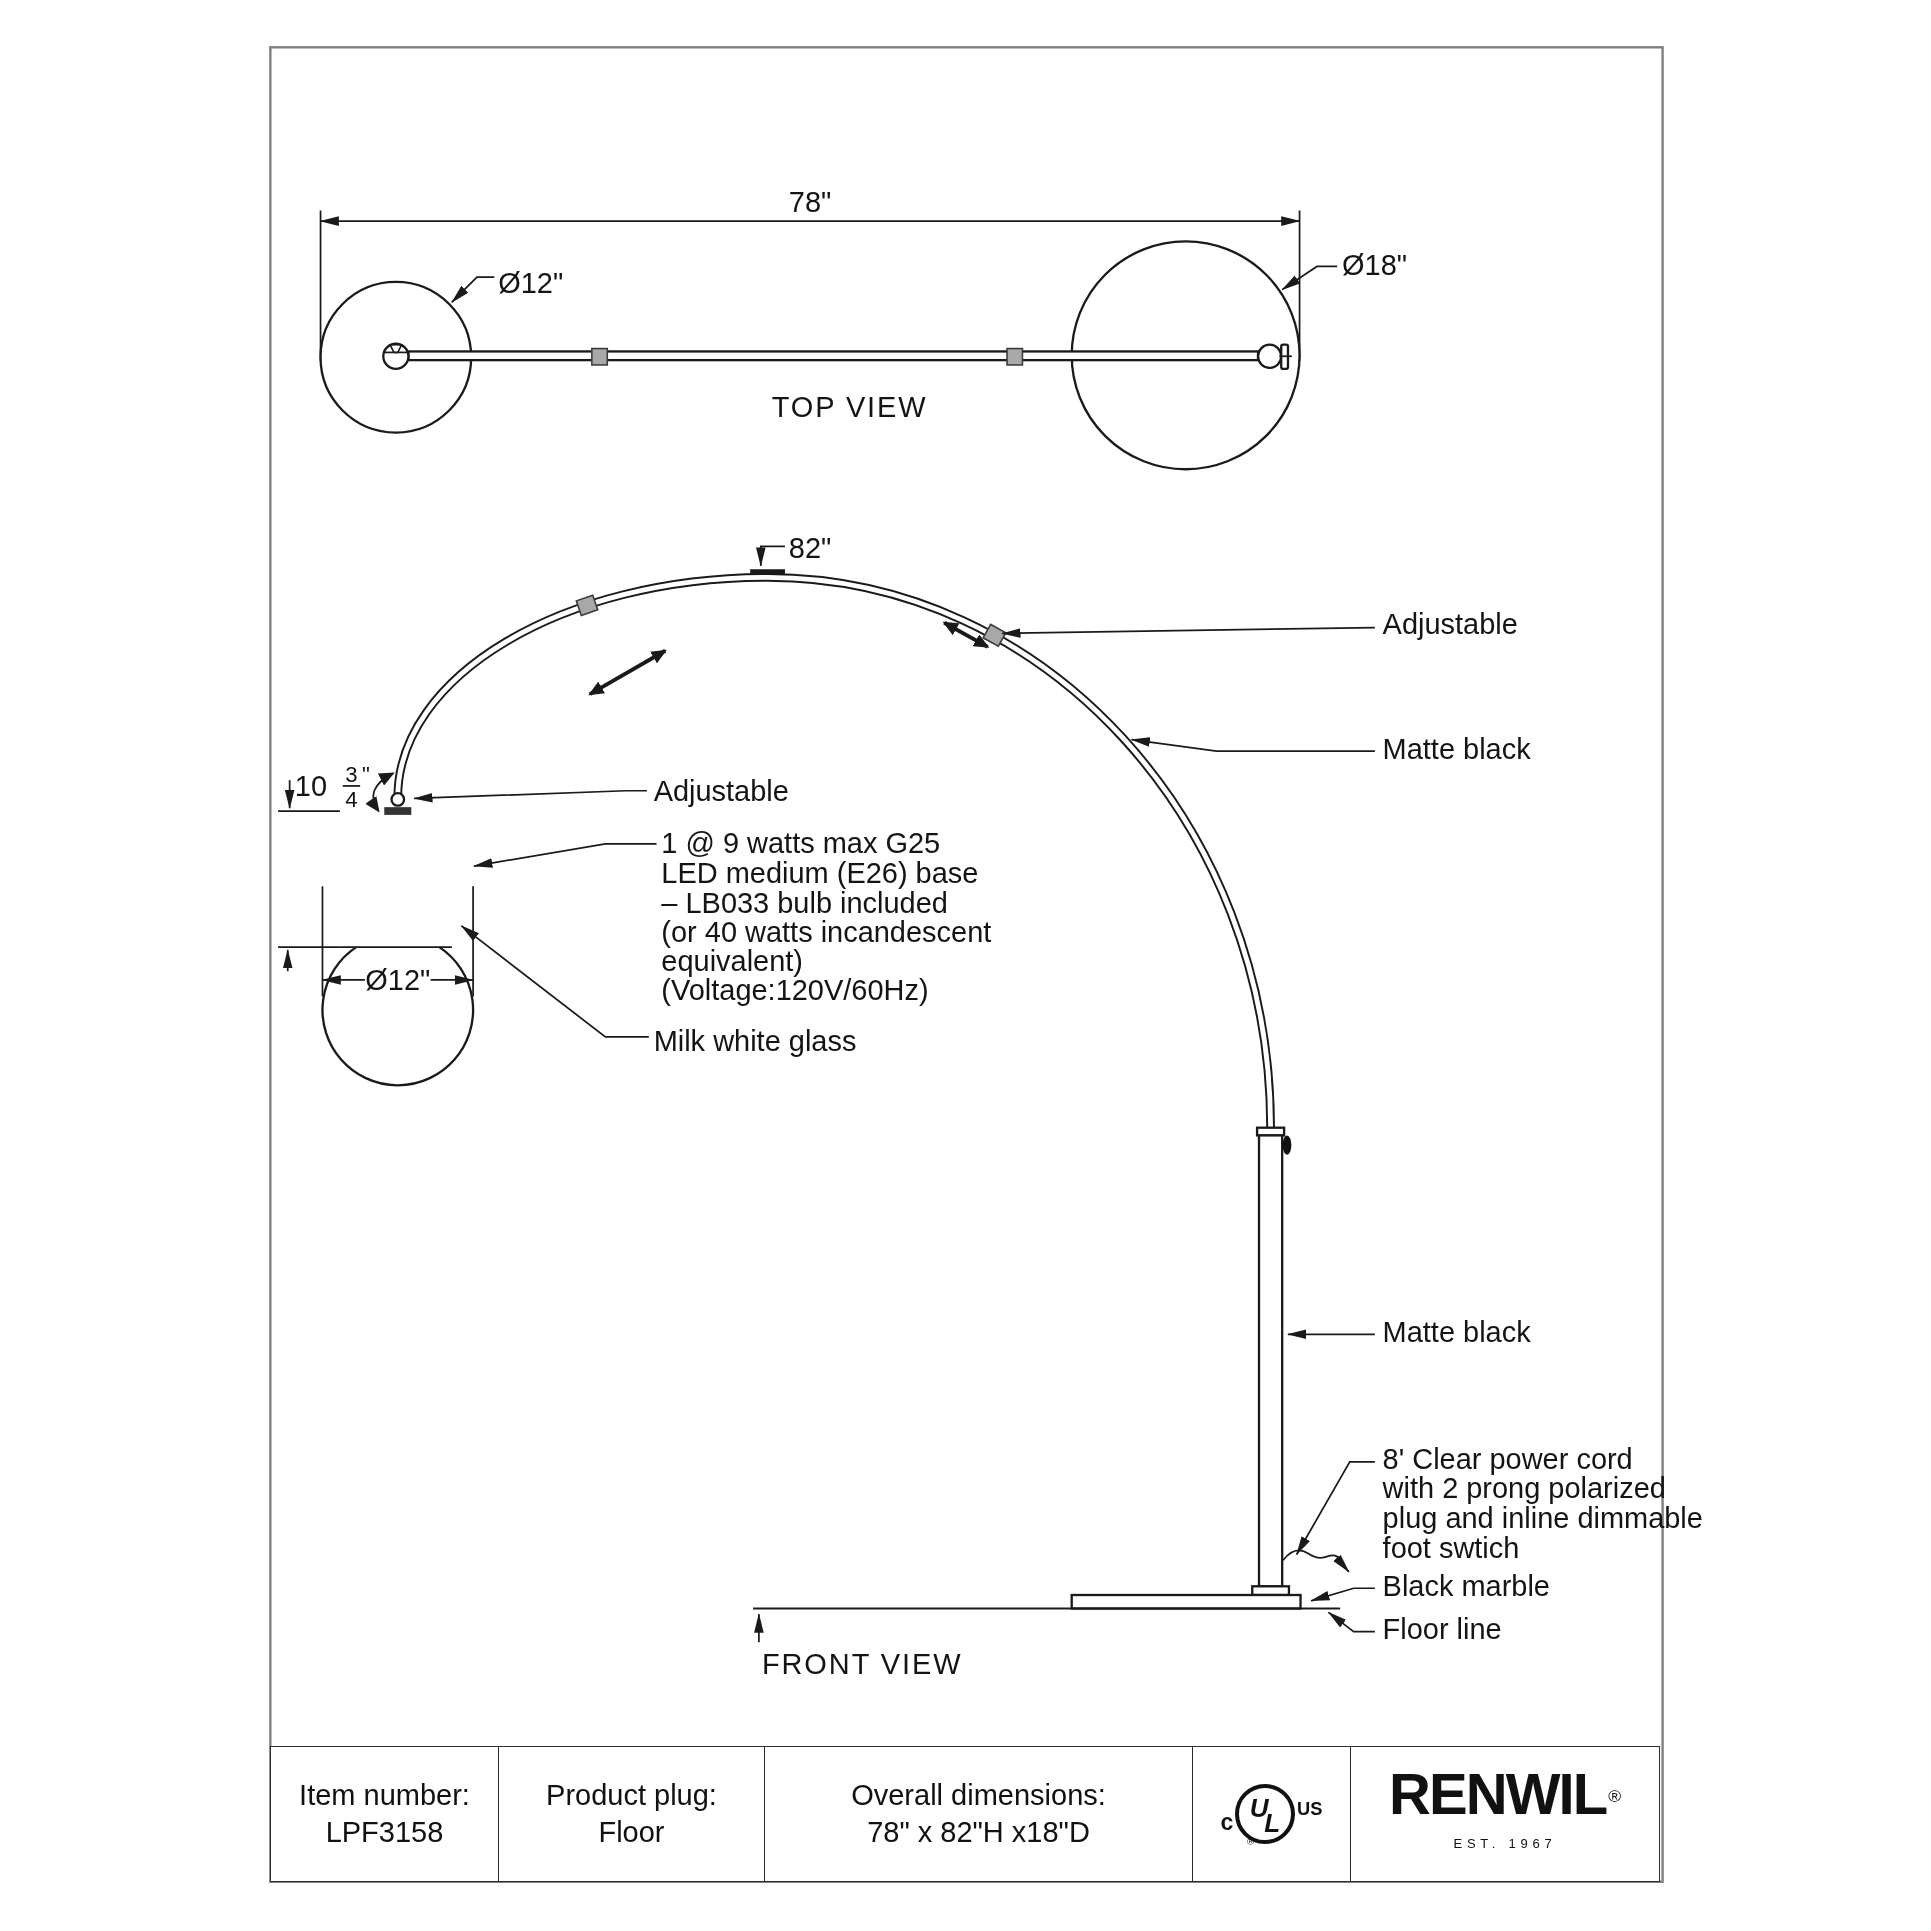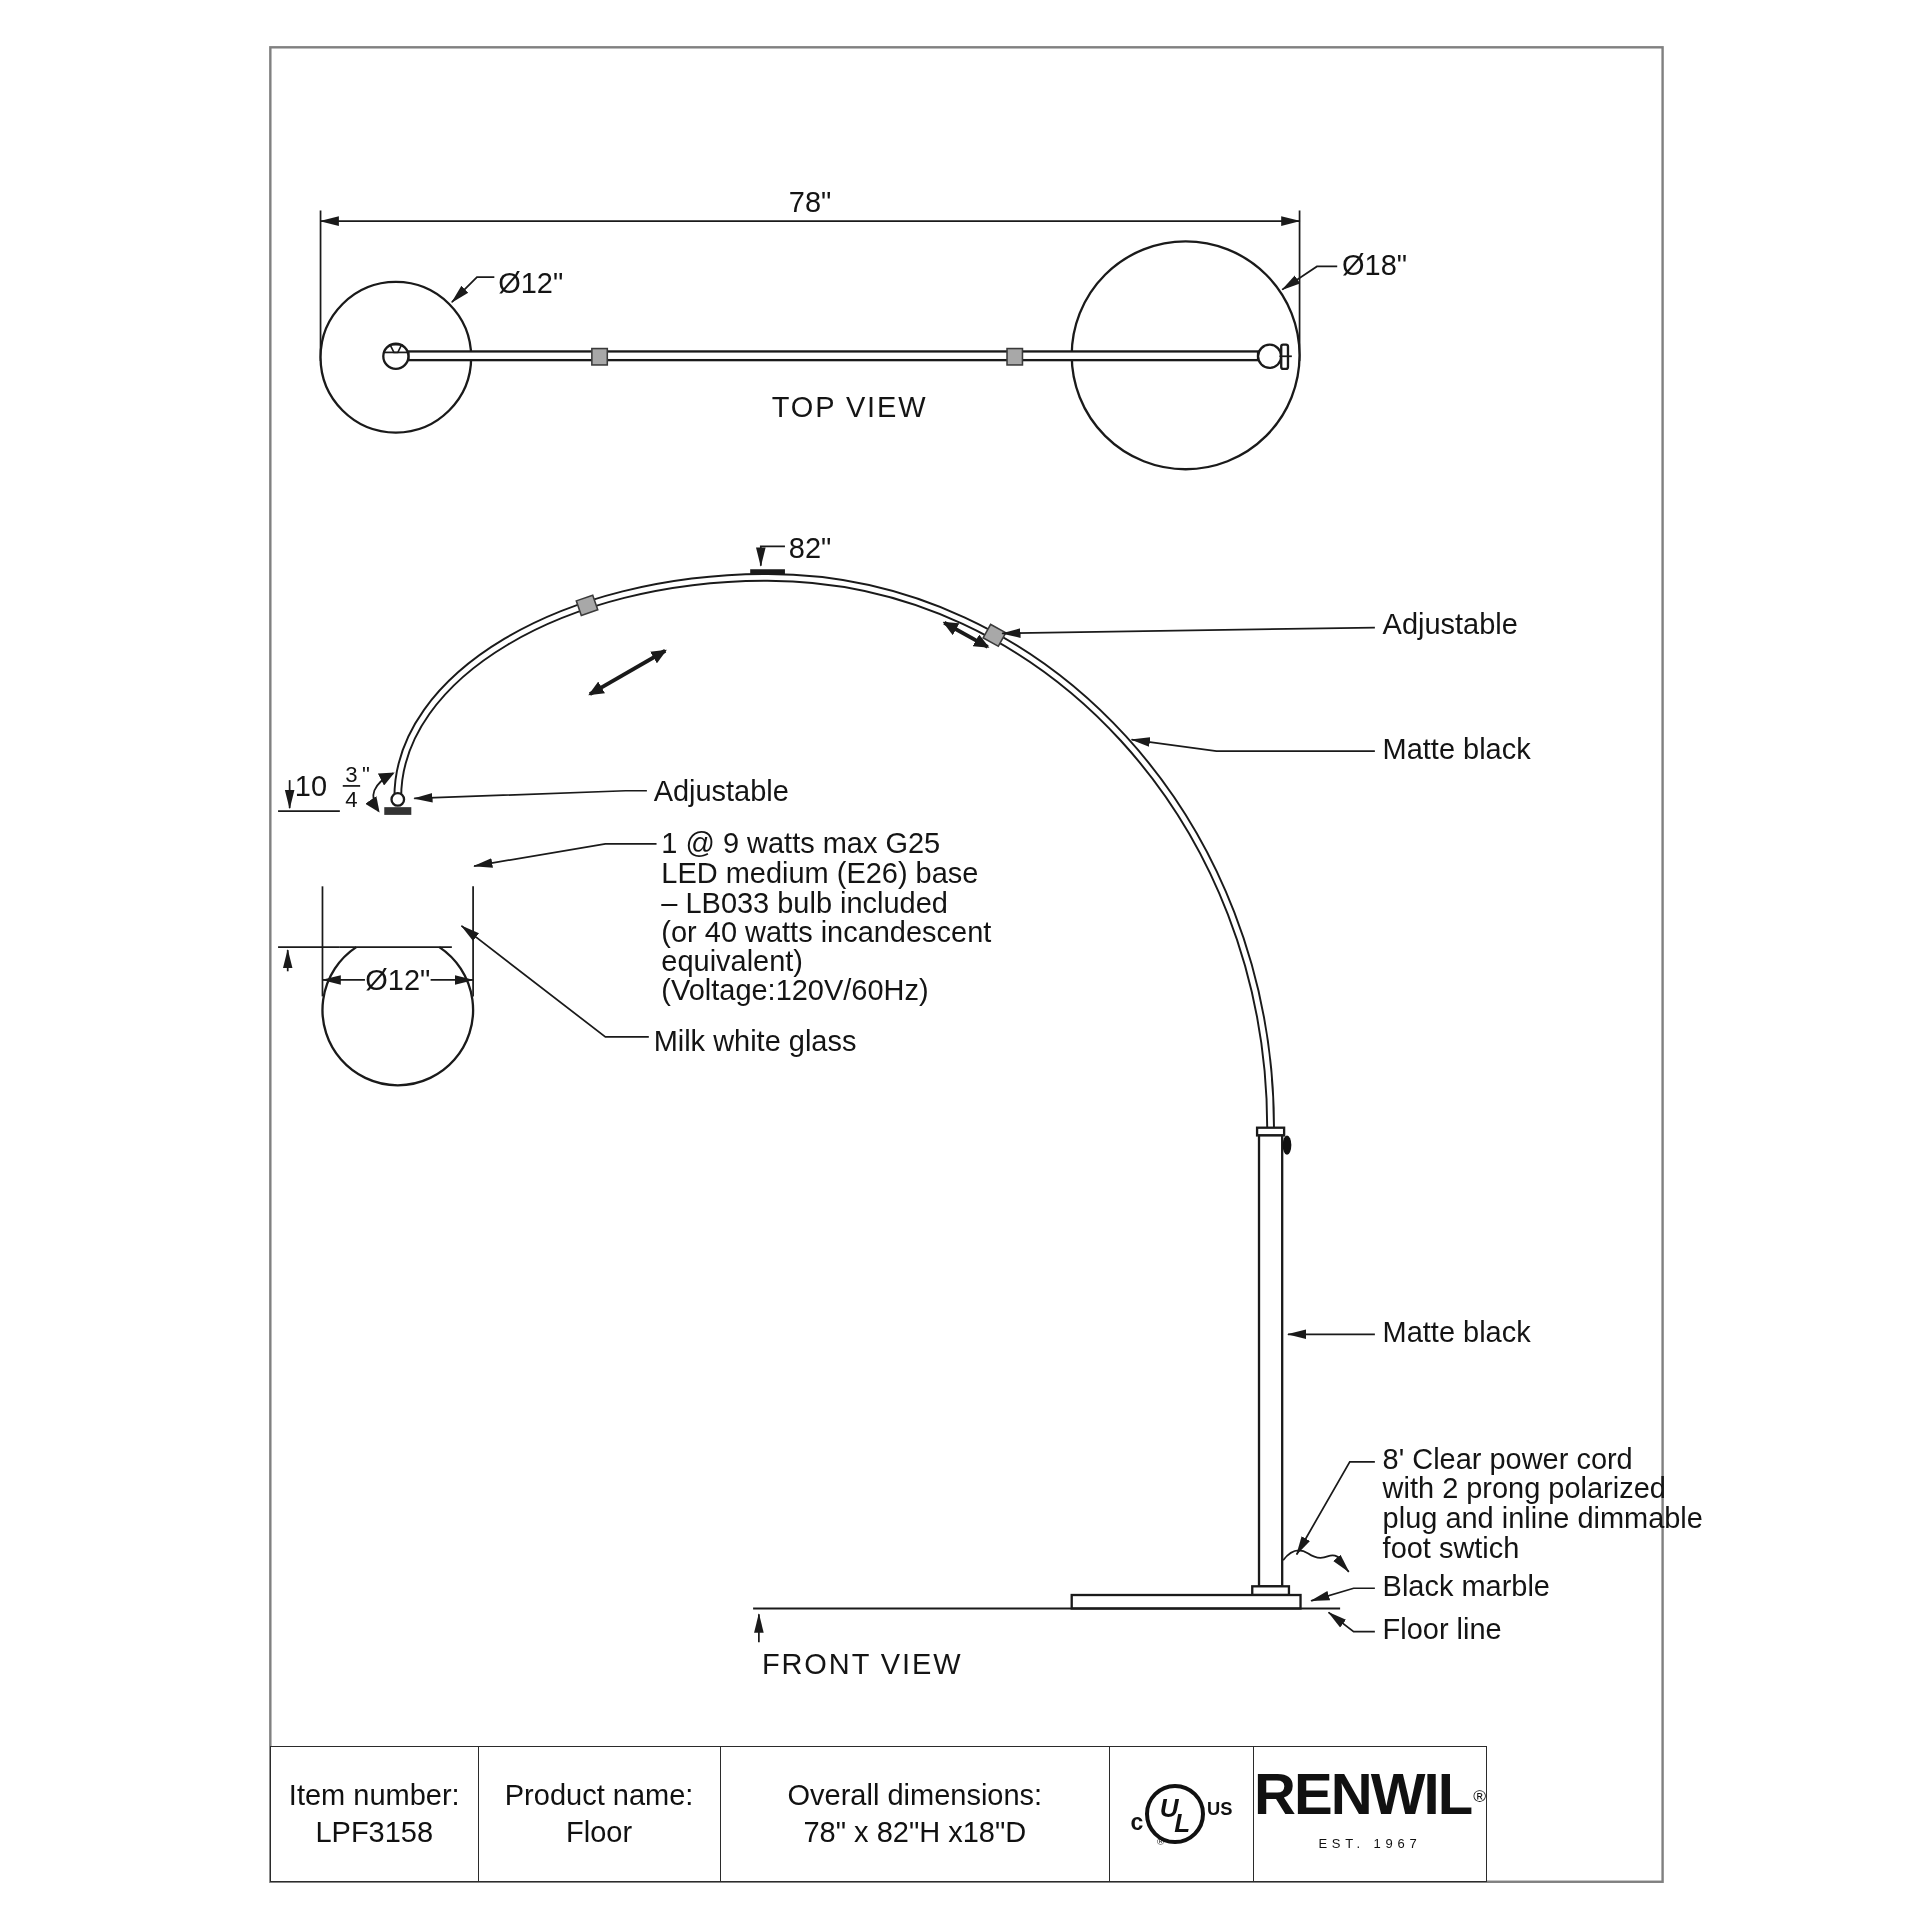--- a/index.html
+++ b/index.html
@@ -15,21 +15,21 @@
   .shape{fill:#ffffff;stroke:#1a1a1a;stroke-width:2.4;}
   .conn {fill:#a8a8a8;stroke:#3a3a3a;stroke-width:1.6;}
   .bold-arrow{stroke:#1a1a1a;stroke-width:4;fill:none;}
   .tick {stroke:#1a1a1a;stroke-width:5;fill:none;}
   text{fill:#141414;font-family:"Liberation Sans",sans-serif;}
   .t   {font-size:30px;}
   .t-sm{font-size:23px;}
   .t-view{font-size:30px;letter-spacing:2px;}
 
   
-  .title-block{position:absolute;left:270px;top:1746px;width:1217px;height:136px;
+  .title-block{position:absolute;left:270px;top:1746px;width:1390px;height:136px;
     box-sizing:border-box;border:1.9px solid #2b2b2b;display:flex;background:#fff;}
   .tb-cell{box-sizing:border-box;height:100%;display:flex;flex-direction:column;
     align-items:center;justify-content:center;font-size:29px;line-height:37px;text-align:center;}
   .tb-cell + .tb-cell{border-left:1.9px solid #2b2b2b;}
 
   
   .ul-badge{display:flex;align-items:flex-end;justify-content:center;}
   .ul-c{font-weight:bold;font-size:23px;line-height:1;margin-right:1.9px;margin-bottom:9.7px;}
   .ul-circle{position:relative;width:52px;height:52px;border:4.8px solid #111;border-radius:50%;
     background:#fff;}
@@ -195,21 +195,21 @@
       <text class="t-view" x="893" y="1734" text-anchor="middle">FRONT VIEW</text>
     </g>
   </svg>
 
   <div class="title-block">
     <div class="tb-cell" style="width:227px">
       <div>Item number:</div>
       <div>LPF3158</div>
     </div>
     <div class="tb-cell" style="width:266px">
-      <div>Product name:</div>
+      <div>Product plug:</div>
       <div>Floor</div>
     </div>
     <div class="tb-cell" style="width:428px">
       <div>Overall dimensions:</div>
       <div>78" x 82"H x18"D</div>
     </div>
     <div class="tb-cell" style="width:158px">
       <div class="ul-badge">
         <span class="ul-c">c</span>
         <span class="ul-circle">

